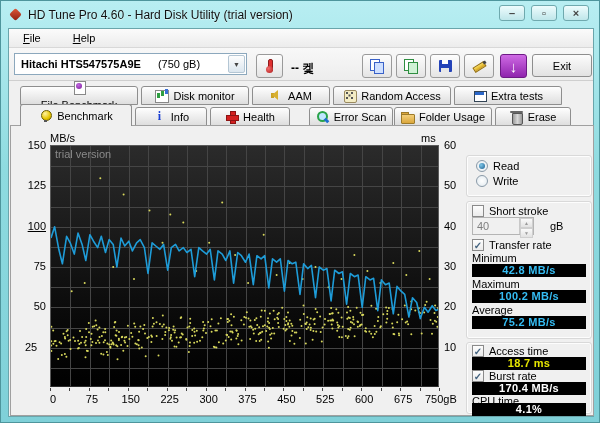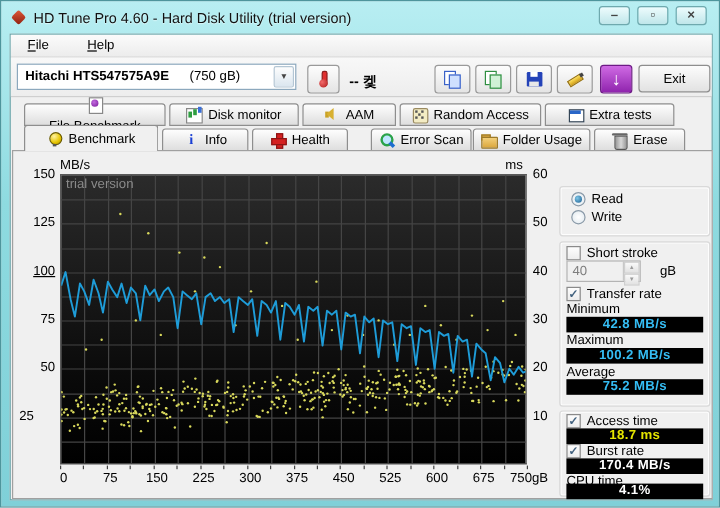--- a/index.html
+++ b/index.html
@@ -709,21 +709,21 @@
         <div class="tick-label" style="left: 260.4px; top: 364px; width: 34px; text-align: center;">450</div>
         <div class="tick-label" style="left: 299.3px; top: 364px; width: 34px; text-align: center;">525</div>
         <div class="tick-label" style="left: 338.2px; top: 364px; width: 34px; text-align: center;">600</div>
         <div class="tick-label" style="left: 377.1px; top: 364px; width: 34px; text-align: center;">675</div>
         <div class="tick-label" style="left: 416px; top: 364px; width: 34px; text-align: left;">750gB</div>
         <div class="tick-label" style="left: 7px; top: 110px; width: 30px; text-align: right;">150</div>
         <div class="tick-label" style="left: 7px; top: 150.333px; width: 30px; text-align: right;">125</div>
         <div class="tick-label" style="left: 7px; top: 190.667px; width: 30px; text-align: right; text-decoration: underline;">100</div>
         <div class="tick-label" style="left: 7px; top: 231px; width: 30px; text-align: right;">75</div>
         <div class="tick-label" style="left: 7px; top: 271.333px; width: 30px; text-align: right;">50</div>
-        <div class="tick-label" style="left: 7px; top: 311.667px; width: 30px; text-align: left;">25</div>
+        <div class="tick-label" style="left: 7px; top: 311.667px; width: 30px; text-align: center;">25</div>
         <div class="tick-label" style="left: 435px; top: 110px; width: 24px;">60</div>
         <div class="tick-label" style="left: 435px; top: 150.333px; width: 24px;">50</div>
         <div class="tick-label" style="left: 435px; top: 190.667px; width: 24px;">40</div>
         <div class="tick-label" style="left: 435px; top: 231px; width: 24px;">30</div>
         <div class="tick-label" style="left: 435px; top: 271.333px; width: 24px;">20</div>
         <div class="tick-label" style="left: 435px; top: 311.667px; width: 24px;">10</div>
         <div class="tick-mark" style="left: 41px; top: 359px;"></div>
         <div class="tick-mark" style="left: 60.45px; top: 359px;"></div>
         <div class="tick-mark" style="left: 79.9px; top: 359px;"></div>
         <div class="tick-mark" style="left: 99.35px; top: 359px;"></div>

